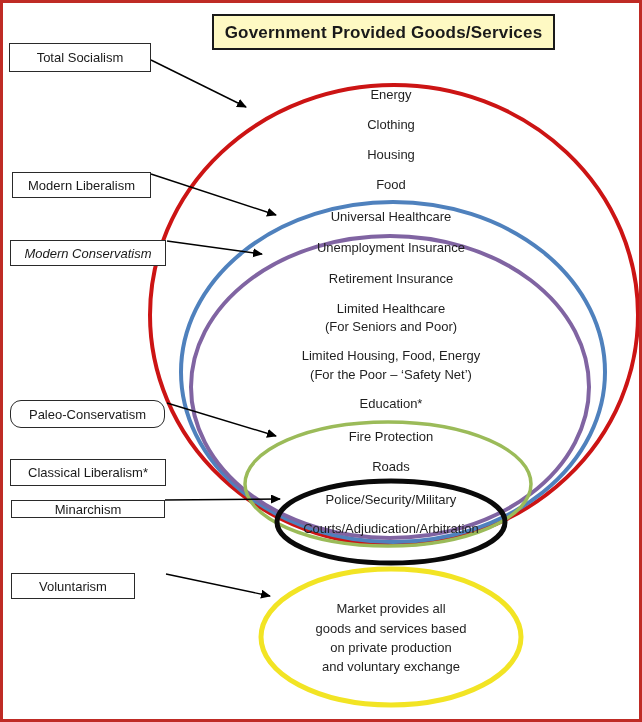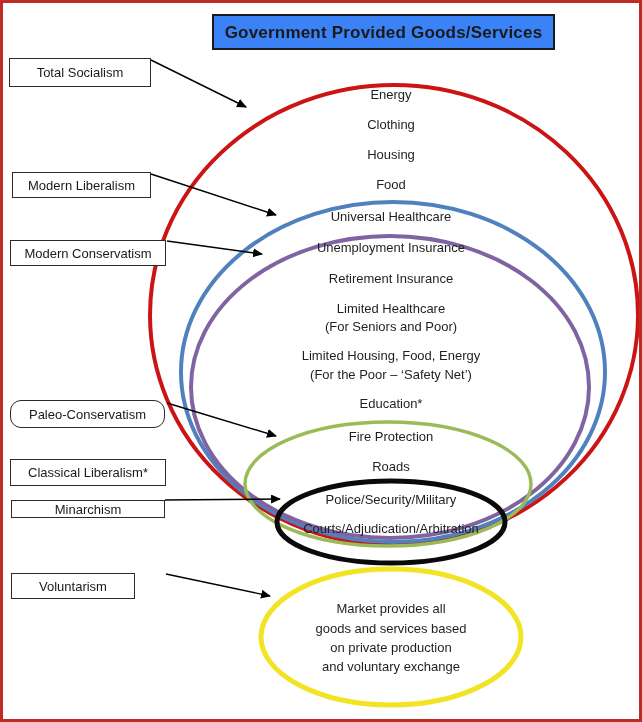--- a/index.html
+++ b/index.html
@@ -25,21 +25,21 @@
     height: 722px;
   }
   .title-box {
     position: absolute;
     left: 209px;
     top: 11px;
     width: 343px;
     height: 36px;
     box-sizing: border-box;
     border: 2px solid #1a1a1a;
-    background: #3b82f6;
+    background: #fef9c3;
     font-size: 17px;
     font-weight: bold;
     color: #1a1a1a;
     text-align: center;
     line-height: 33px;
     letter-spacing: 0.2px;
   }
   .lbl {
     position: absolute;
     box-sizing: border-box;
@@ -86,23 +86,23 @@
     <line x1="148" y1="57" x2="243" y2="104" stroke="#000" stroke-width="1.4" marker-end="url(#ah)"></line>
     <line x1="148" y1="171" x2="273" y2="212" stroke="#000" stroke-width="1.4" marker-end="url(#ah)"></line>
     <line x1="164" y1="238" x2="259" y2="251" stroke="#000" stroke-width="1.4" marker-end="url(#ah)"></line>
     <line x1="164" y1="400" x2="273" y2="433" stroke="#000" stroke-width="1.4" marker-end="url(#ah)"></line>
     <line x1="162" y1="497" x2="277" y2="496" stroke="#000" stroke-width="1.4" marker-end="url(#ah)"></line>
     <line x1="163" y1="571" x2="267" y2="593" stroke="#000" stroke-width="1.4" marker-end="url(#ah)"></line>
   </svg>
 
   <div class="title-box">Government Provided Goods/Services</div>
 
-  <div class="lbl" style="left:6px;  top:55px;  width:142px; height:29px;">Total Socialism</div>
+  <div class="lbl" style="left:6px;  top:40px;  width:142px; height:29px;">Total Socialism</div>
   <div class="lbl" style="left:9px;  top:169px; width:139px; height:26px;">Modern Liberalism</div>
-  <div class="lbl" style="left:7px;  top:237px; width:156px; height:26px;">Modern Conservatism</div>
+  <div class="lbl" style="left:7px;  top:237px; width:156px; height:26px;font-style:italic;">Modern Conservatism</div>
   <div class="lbl" style="left:7px;  top:397px; width:155px; height:28px;border-radius:11px;">Paleo-Conservatism</div>
   <div class="lbl" style="left:7px;  top:423.5px; width:156px; height:27px;margin-top:32px;">Classical Liberalism*</div>
   <div class="lbl" style="left:8px;  top:497px; width:154px; height:18px;">Minarchism</div>
   <div class="lbl" style="left:8px;  top:570px; width:124px; height:26px;">Voluntarism</div>
 
   <div class="itm" style="top:83px;">Energy</div>
   <div class="itm" style="top:113px;">Clothing</div>
   <div class="itm" style="top:143px;">Housing</div>
   <div class="itm" style="top:173px;">Food</div>
 

